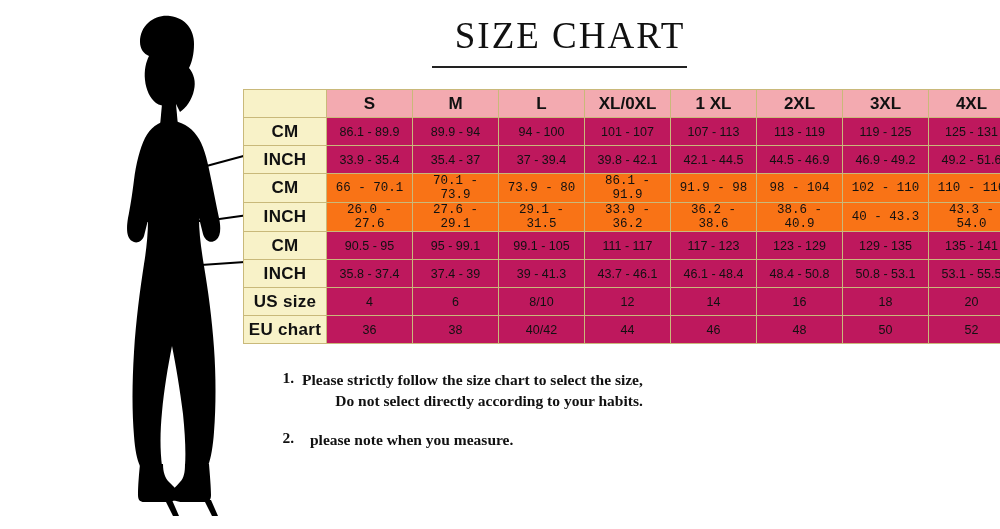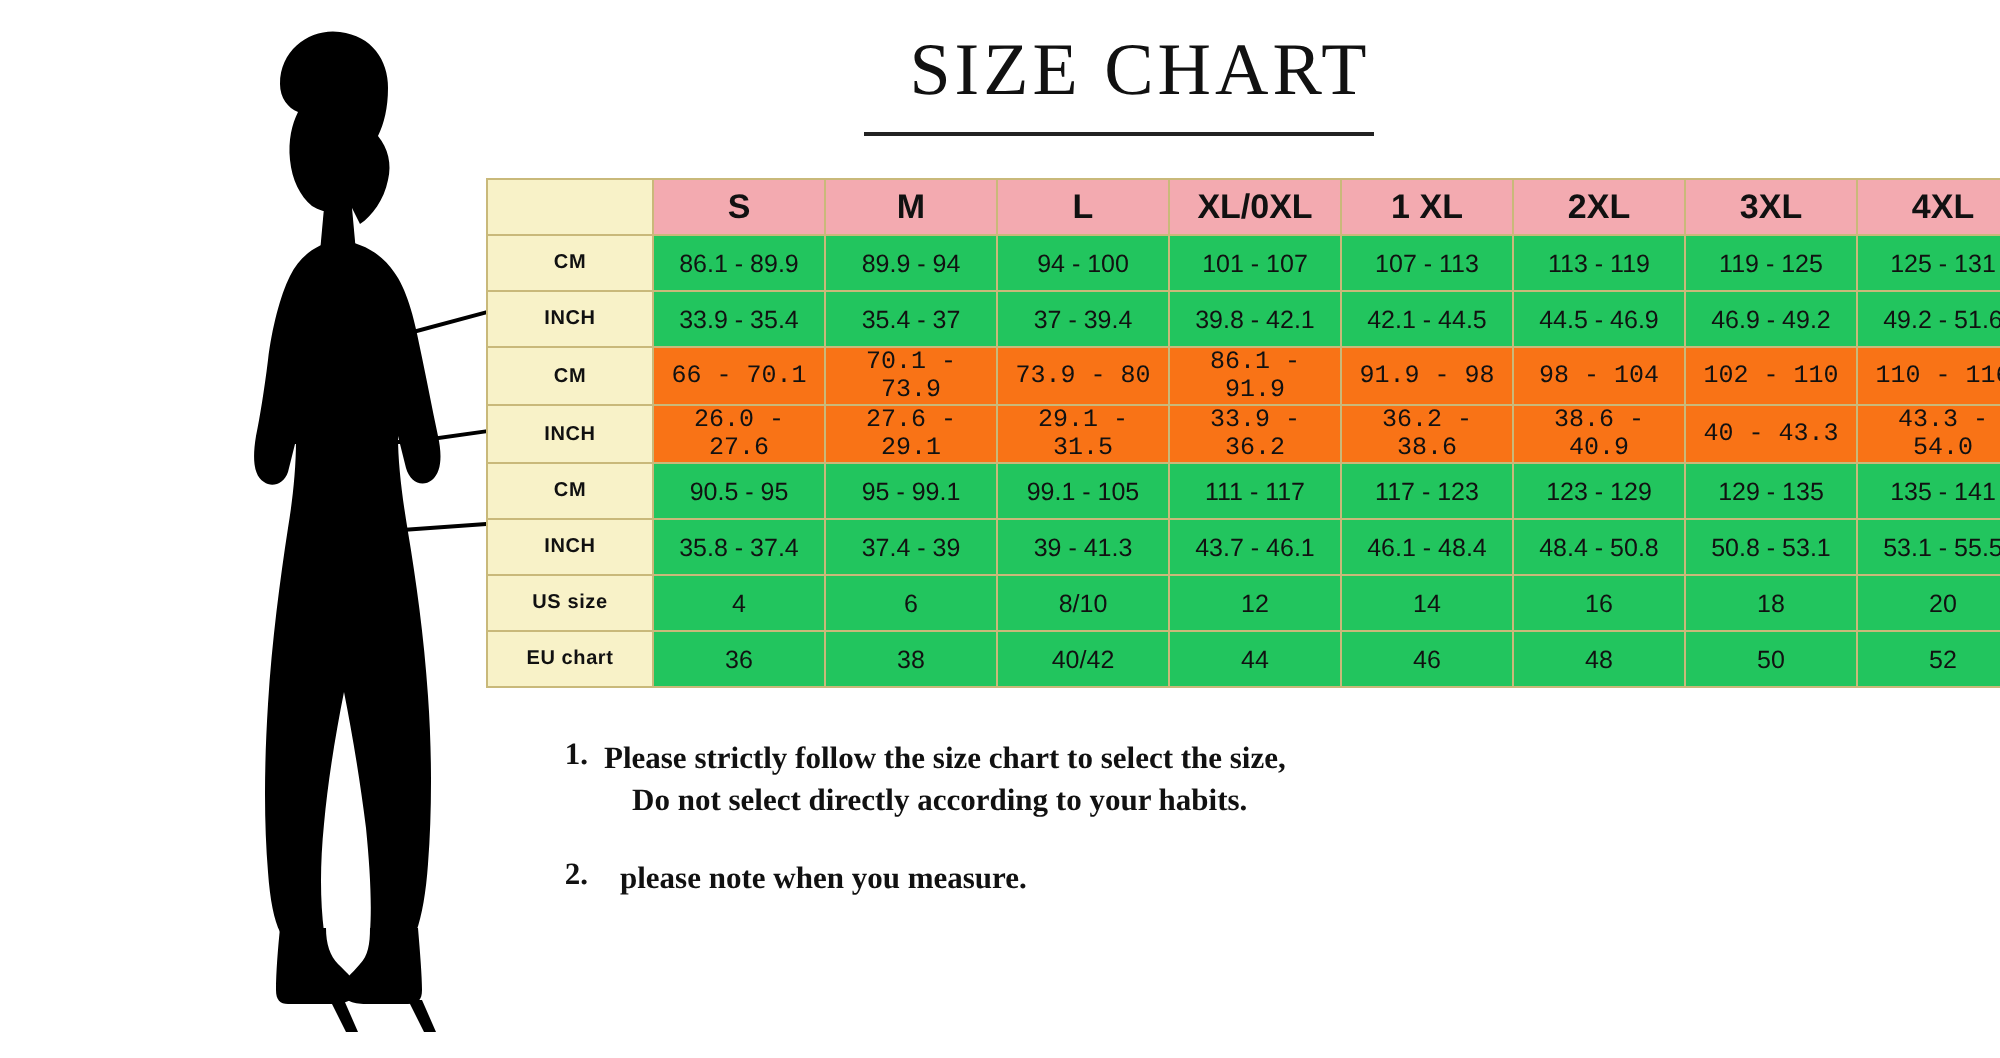--- a/index.html
+++ b/index.html
@@ -86,36 +86,36 @@
     font-size: 12.5px;
     color: #111;
     height: 27px;
     padding: 0 2px;
     font-weight: normal;
   }
   .chart .rowhead {
     width: 78px;
     background: #f8f2c8;
     font-weight: 700;
-    font-size: 10px;
+    font-size: 17px;
     letter-spacing: .3px;
   }
   .chart .colhead {
     background: #f3aab0;
     font-weight: 700;
     font-size: 17px;
     height: 26px;
   }
   .chart .corner {
     background: #f8f2c8;
     border: 1px solid #c9b97a;
   }
   .chart td.val { width: 81px; }
   .chart tr.pink td.val { background: #f97316; font-family: Liberation Mono, monospace; }
-  .chart tr.plain td.val { background: #22c55e; }
+  .chart tr.plain td.val { background: #be185d; }
 
   
   .notes {
     position: absolute;
     left: 272px;
     top: 369px;
     width: 700px;
     font-family: "Liberation Serif", serif;
     color: #111;
   }
@@ -125,21 +125,21 @@
   }
   .note .num {
     font-size: 15.5px;
     font-weight: 700;
     width: 22px;
     flex: 0 0 22px;
     text-align: right;
     padding-right: 8px;
   }
   .note .lines { font-size: 15.5px; font-weight: 700; line-height: 1.38; }
-  .note .lines .l2 { display: block; padding-left: 14px; }
+  .note .lines .l2 { display: block; padding-left: 14px; text-align: right; }
   .note.second .lines .l2 { padding-left: 8px; }
 </style>
 </head>
 <body>
 
 <div class="page">
 
   <div class="figure-wrap">
     <svg width="200" height="510" viewBox="0 0 200 510" xmlns="http://www.w3.org/2000/svg">
       <g fill="#000000">

